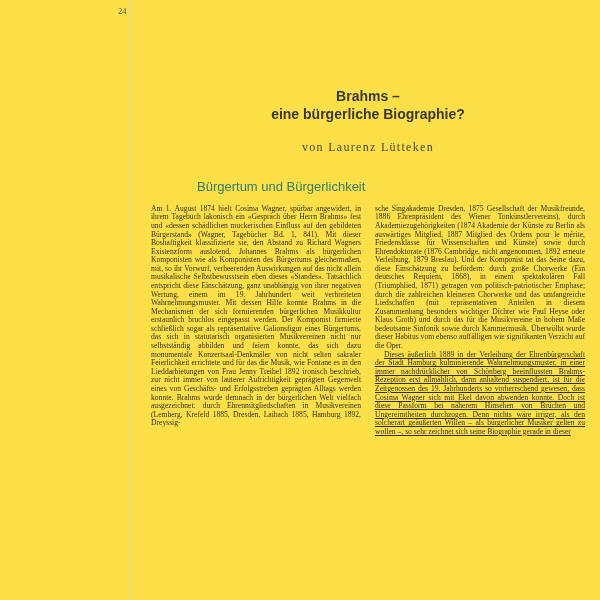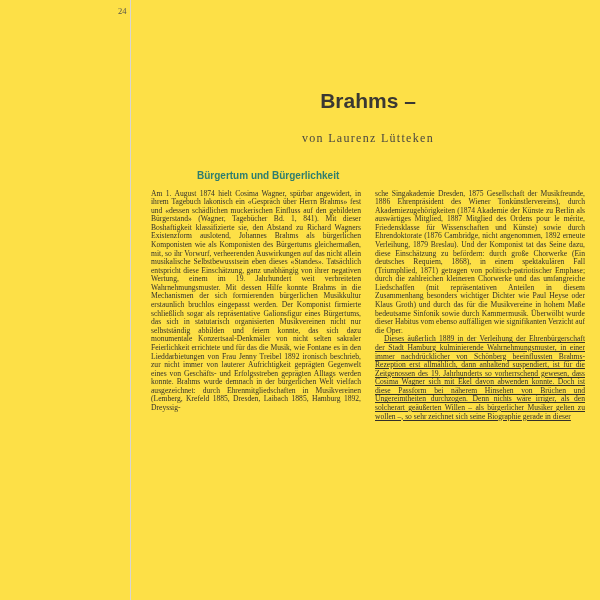--- a/index.html
+++ b/index.html
@@ -35,36 +35,36 @@
     position: absolute;
     left: 151px;
     top: 0;
     width: 434px;
   }
   .title {
     margin: 88px 0 0 0;
     text-align: center;
     font-family: "Liberation Sans", sans-serif;
     font-weight: bold;
-    font-size: 21px;
+    font-size: 14px;
     line-height: 1.25;
     color: #3a3833;
   }
   .author {
     margin-top: 17px;
     text-align: center;
     font-size: 12px;
     letter-spacing: 1.3px;
     color: #4a4741;
   }
   .section-heading {
     margin-top: 24px;
     font-family: "Liberation Sans", sans-serif;
-    font-weight: bold;
-    font-size: 10px;
+    font-weight: normal;
+    font-size: 13px;
     color: #2e7d6f;
     padding-left: 46px;
   }
   .cols {
     display: flex;
     gap: 14px;
     margin-top: 2px;
   }
   .col {
     width: 210px;
@@ -82,20 +82,21 @@
 <div class="page">
 
   <div class="gutter-line"></div>
 
   <div class="page-number">24</div>
 
   <div class="content">
 
     <h1 class="title">
       <span>Brahms –</span><br>
+      <span>eine bürgerliche Biographie?</span>
     </h1>
 
     <div class="author">von Laurenz Lütteken</div>
 
     <h2 class="section-heading">Bürgertum und Bürgerlichkeit</h2>
 
     <div class="cols">
 
       <div class="col">
         <p>Am 1. August 1874 hielt Cosima Wagner, spürbar angewidert, in ihrem Tagebuch lakonisch ein «Gespräch über Herrn Brahms» fest und «dessen schädlichen muckerischen Einfluss auf den gebildeten Bürgerstand» (Wagner, Tagebücher Bd. 1, 841). Mit dieser Boshaftigkeit klassifizierte sie, den Abstand zu Richard Wagners Existenzform auslotend, Johannes Brahms als bürgerlichen Komponisten wie als Komponisten des Bürgertums gleichermaßen, mit, so ihr Vorwurf, verheerenden Auswirkungen auf das nicht allein musikalische Selbstbewusstsein eben dieses «Standes». Tatsächlich entspricht diese Einschätzung, ganz unabhängig von ihrer negativen Wertung, einem im 19. Jahrhundert weit verbreiteten Wahrnehmungsmuster. Mit dessen Hilfe konnte Brahms in die Mechanismen der sich formierenden bürgerlichen Musikkultur erstaunlich bruchlos eingepasst werden. Der Komponist firmierte schließlich sogar als repräsentative Galionsfigur eines Bürgertums, das sich in statutarisch organisierten Musikvereinen nicht nur selbstständig abbilden und feiern konnte, das sich dazu monumentale Konzertsaal-Denkmäler von nicht selten sakraler Feierlichkeit errichtete und für das die Musik, wie Fontane es in den Lieddarbietungen von Frau Jenny Treibel 1892 ironisch beschrieb, zur nicht immer von lauterer Aufrichtigkeit geprägten Gegenwelt eines von Geschäfts- und Erfolgsstreben geprägten Alltags werden konnte. Brahms wurde demnach in der bürgerlichen Welt vielfach ausgezeichnet: durch Ehrenmitgliedschaften in Musikvereinen (Lemberg, Krefeld 1885, Dresden, Laibach 1885, Hamburg 1892, Dreyssig-</p>

